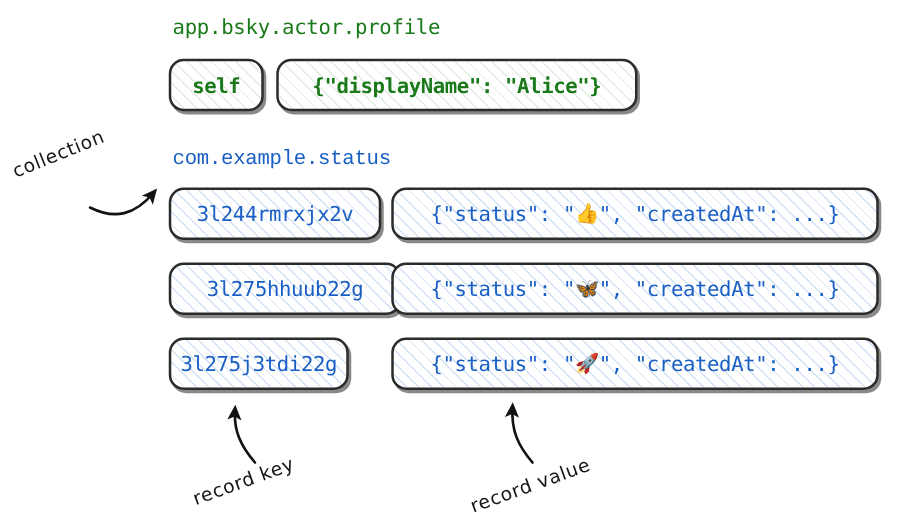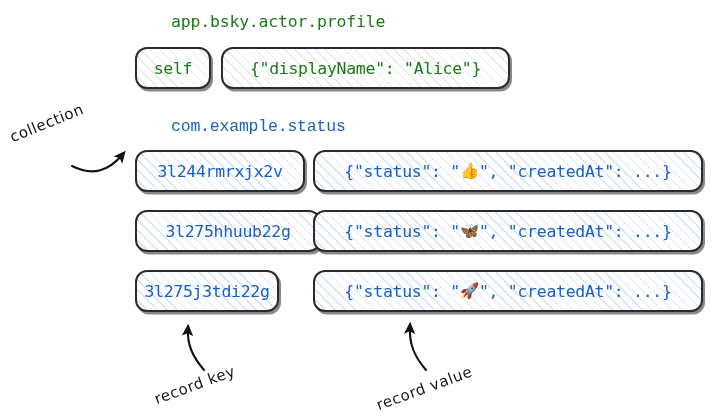--- a/index.html
+++ b/index.html
@@ -22,21 +22,20 @@
     height: 417px;
   }
 
   
   .collection-label {
     position: absolute;
     font-family: "DejaVu Sans Mono", monospace;
     font-size: 16.5px;
     letter-spacing: -0.2px;
     white-space: nowrap;
-    margin-left: 33px;
   }
   .collection-label.green { color: #1a7a1a; }
   .collection-label.blue  { color: #1a5fc4; }
 
   
   .box {
     position: absolute;
     box-sizing: border-box;
     border-radius: 12px;
     display: flex;
@@ -53,20 +52,21 @@
     border: 2px solid #2b2b2b;
     color: #1a7a1a;
     background-color: #ffffff;
     background-image: repeating-linear-gradient(
         45deg,
         rgba(120,160,120,0.20) 0px,
         rgba(120,160,120,0.20) 1px,
         rgba(255,255,255,0) 1px,
         rgba(255,255,255,0) 7px
     );
+    font-weight: bold;
   }
 
   .box.blue {
     border: 2px solid #2b2b2b;
     color: #1a5fc4;
     background-color: #ffffff;
     background-image: repeating-linear-gradient(
         45deg,
         rgba(110,160,225,0.30) 0px,
         rgba(110,160,225,0.30) 1px,

